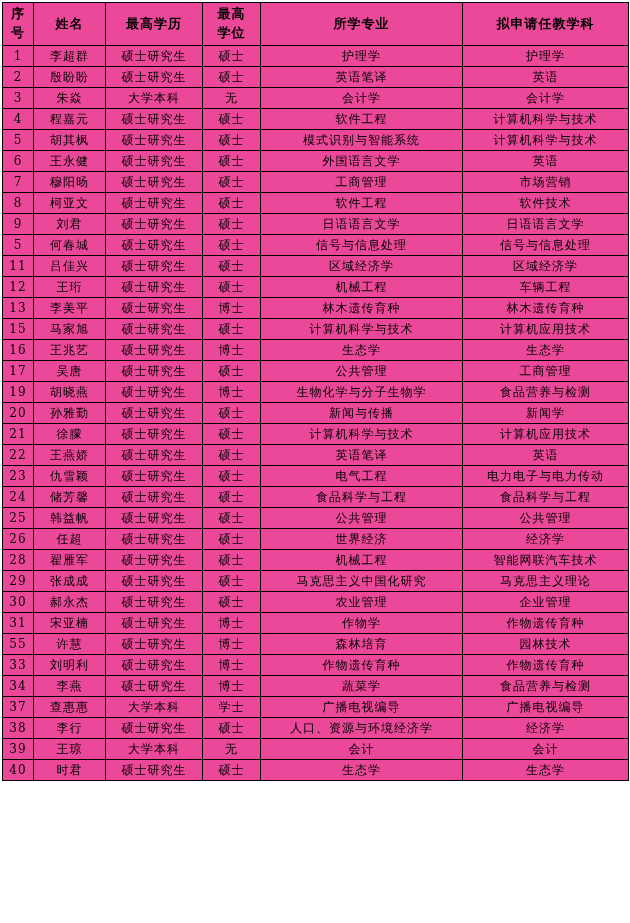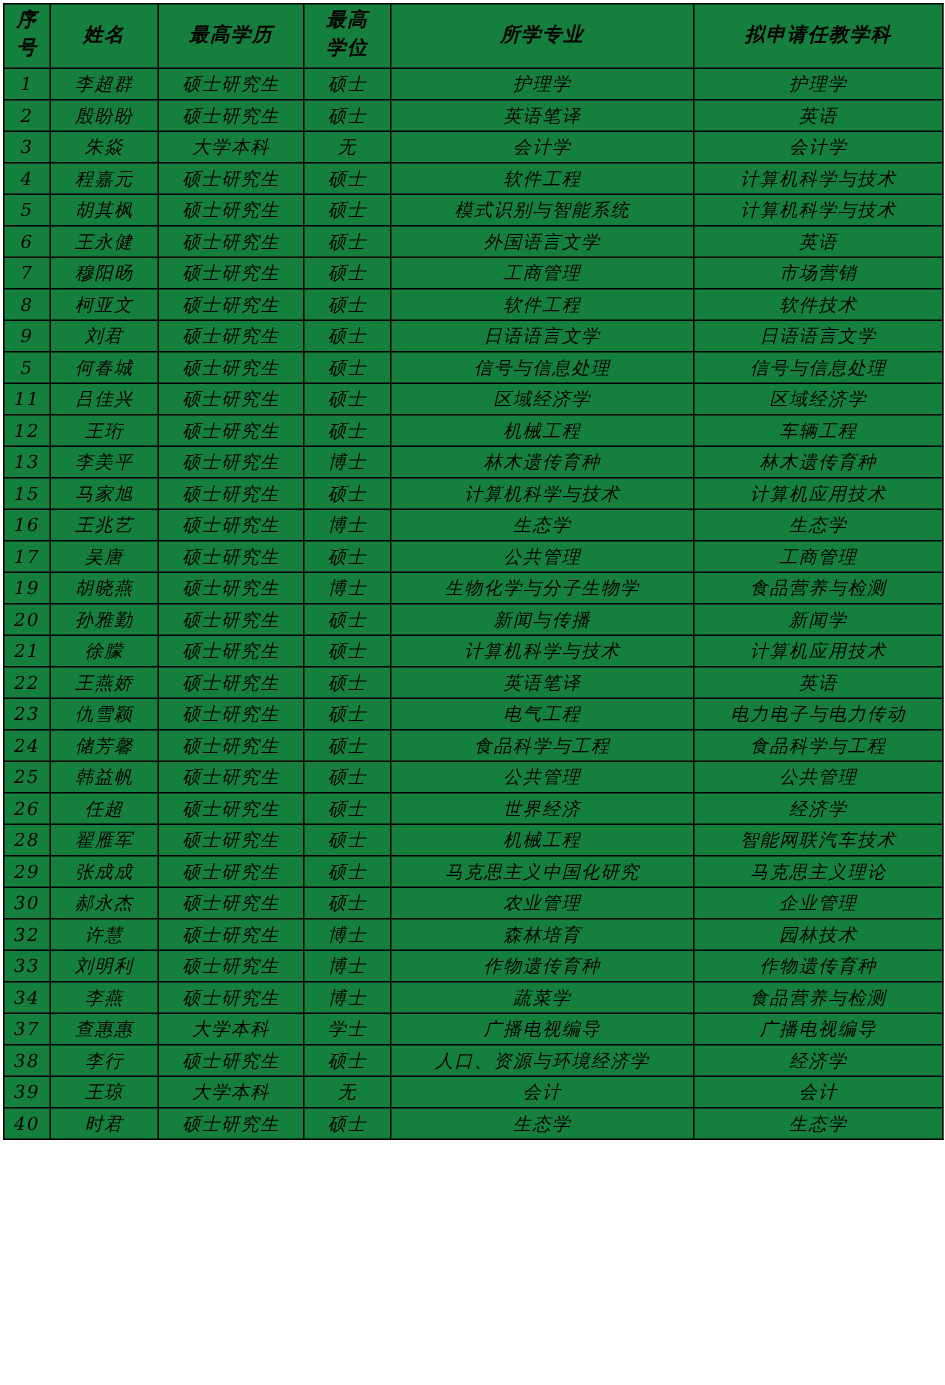--- a/index.html
+++ b/index.html
@@ -12,22 +12,21 @@
     width: 630px;
     height: 923px;
     background: #ffffff;
     overflow: hidden;
   }
   table.roster {
     border-collapse: collapse;
     table-layout: fixed;
     width: 626px;
     margin: 2px 0 0 2px;
-    background: #15803d;
-    font-style: italic;
+    background: #ec4899;
   }
   table.roster th,
   table.roster td {
     border: 1px solid #000000;
     text-align: center;
     vertical-align: middle;
     font-family: "DejaVu Serif", "Liberation Serif", serif;
     color: #000000;
     padding: 0 2px;
     overflow: hidden;
@@ -288,21 +287,29 @@
         </tr>
         <tr>
           <td>30</td>
           <td>郝永杰</td>
           <td>硕士研究生</td>
           <td>硕士</td>
           <td>农业管理</td>
           <td>企业管理</td>
         </tr>
         <tr>
-          <td>32</td>
+          <td>31</td>
+          <td>宋亚楠</td>
+          <td>硕士研究生</td>
+          <td>博士</td>
+          <td>作物学</td>
+          <td>作物遗传育种</td>
+        </tr>
+        <tr>
+          <td>55</td>
           <td>许慧</td>
           <td>硕士研究生</td>
           <td>博士</td>
           <td>森林培育</td>
           <td>园林技术</td>
         </tr>
         <tr>
           <td>33</td>
           <td>刘明利</td>
           <td>硕士研究生</td>

